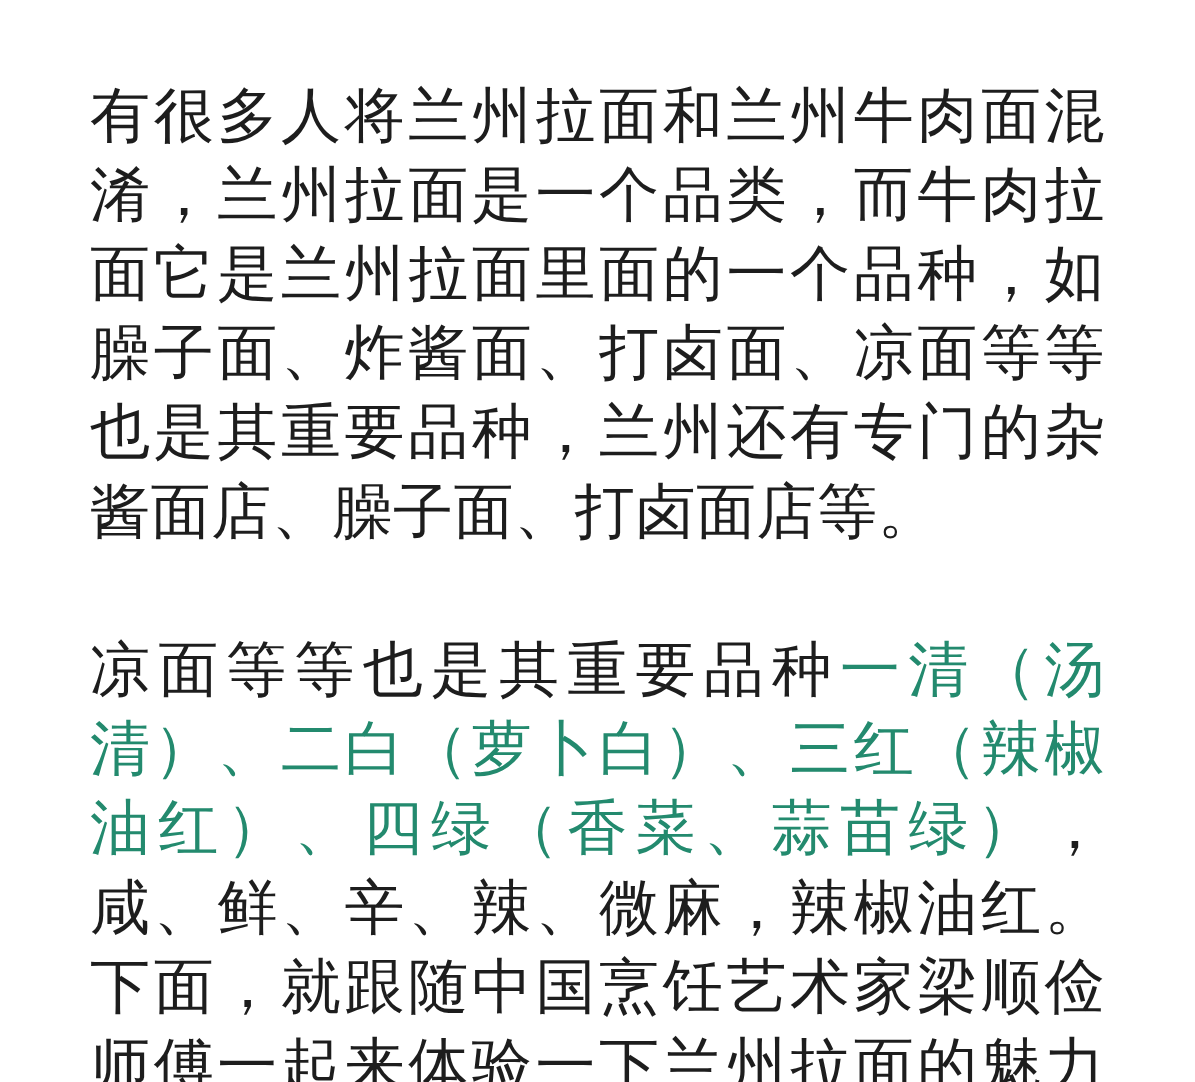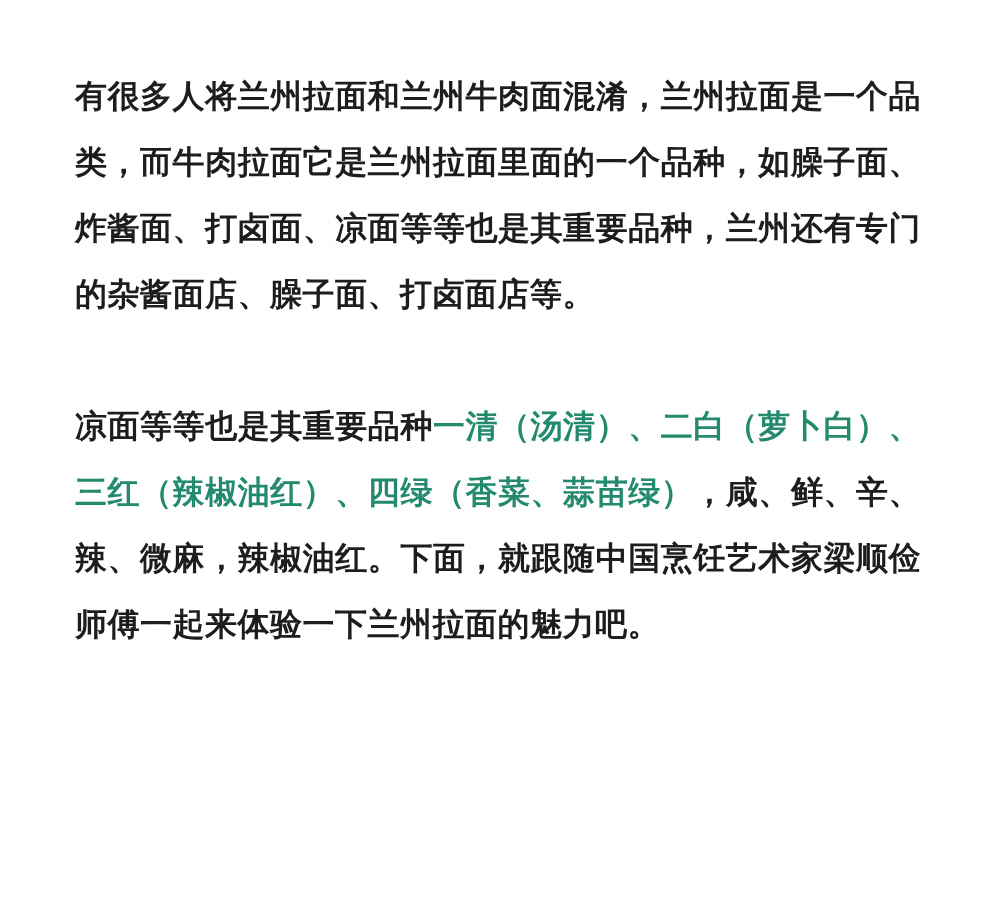--- a/index.html
+++ b/index.html
@@ -11,23 +11,23 @@
     height: 902px;
     background: #ffffff;
     font-family: "Liberation Sans", sans-serif;
     overflow: hidden;
   }
   .article {
     padding: 63px 75px 0 75px;
   }
   .para {
     margin: 0 0 66px 0;
-    font-size: 32px;
+    font-size: 50px;
     line-height: 66px;
-    font-weight: 700;
+    font-weight: 400;
     color: #1d1d1d;
     text-align: justify;
     text-justify: inter-character;
     letter-spacing: 0.5px;
   }
   .para:last-child {
     margin-bottom: 0;
   }
   .seg { color: inherit; }
   .seg.highlight { color: #238a6e; }

